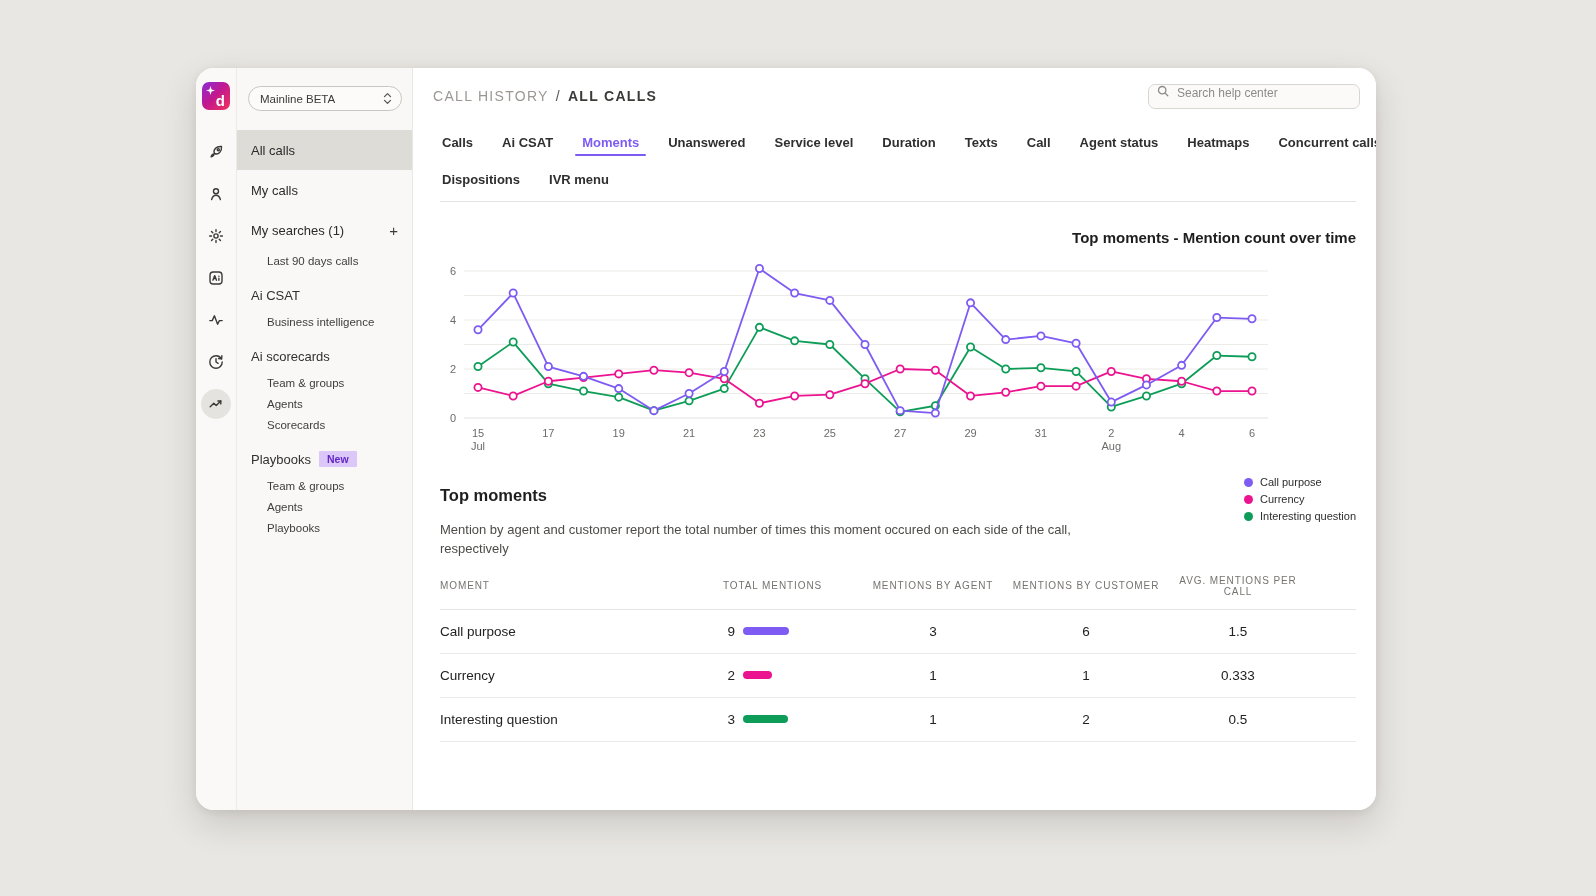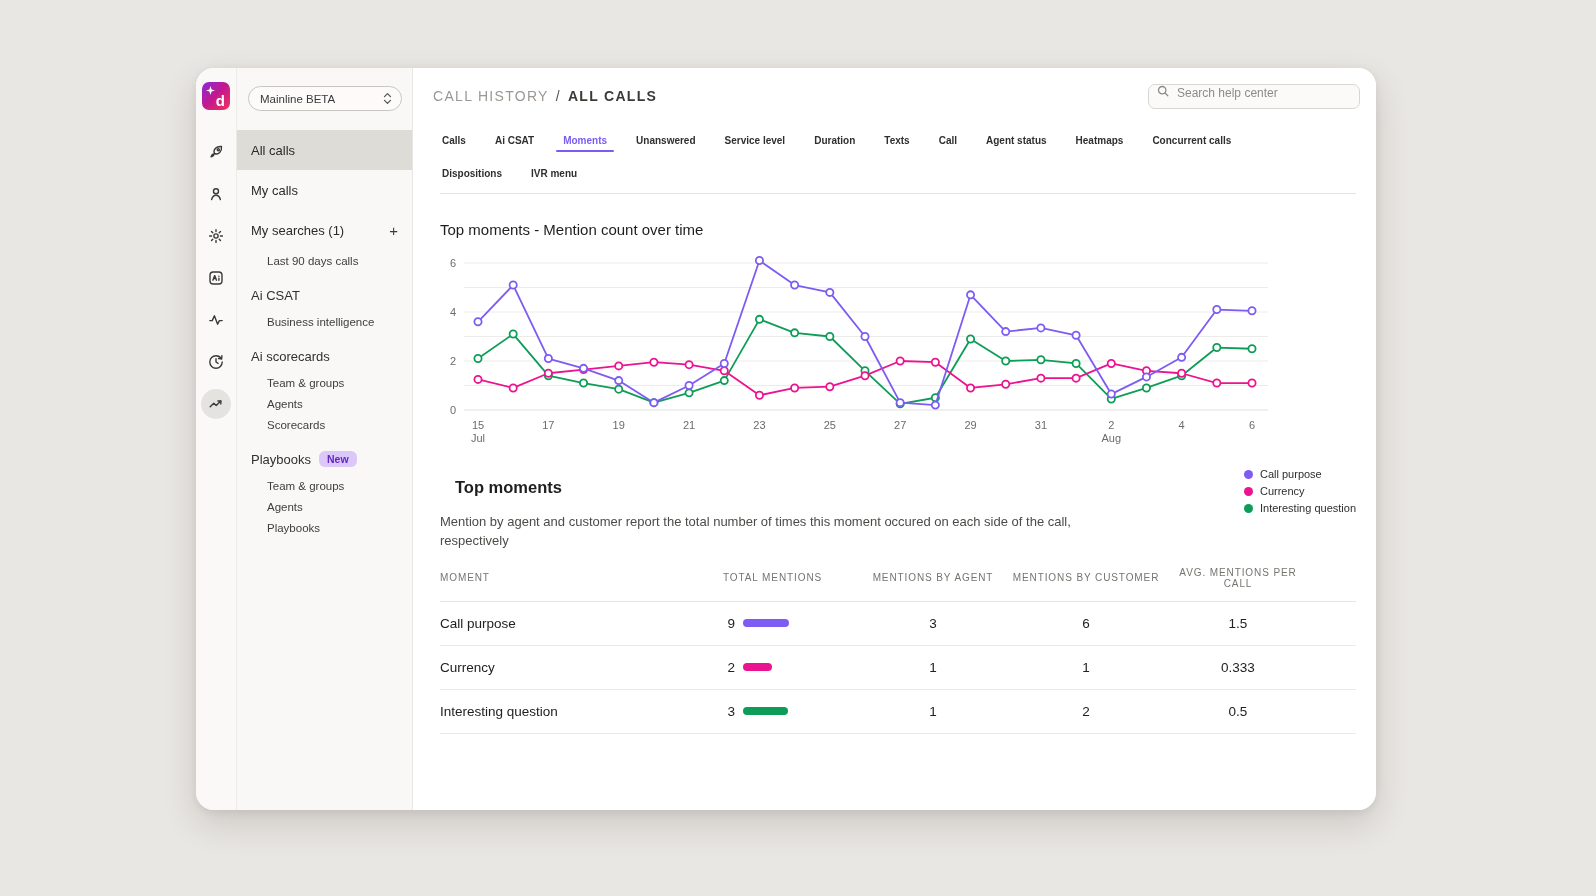--- a/index.html
+++ b/index.html
@@ -35,49 +35,49 @@
   .side-nav{margin-top:19px;}
   .side-item{height:40px;display:flex;align-items:center;justify-content:space-between;
     padding:0 14px;font-size:13px;color:#2B2B2B;cursor:pointer;}
   .side-item.selected{background:#DEDCD7;}
   .side-item .plus{font-size:15px;color:#3A3A3A;line-height:1;}
   .side-section{height:32px;margin-top:8px;display:flex;align-items:center;gap:8px;
     padding:0 14px;font-size:13px;color:#33312E;cursor:pointer;}
   .side-sub{height:21px;display:flex;align-items:center;padding:0 14px 0 30px;
     font-size:11.5px;color:#3F3E3C;cursor:pointer;}
   .badge-new{background:#DBC8F8;color:#6227C5;font-size:10.5px;font-weight:700;
-    padding:2.5px 8px;border-radius:6px;line-height:1;text-align:center;}
+    padding:2.5px 8px;border-radius:1px;line-height:1;text-align:center;}
   
   .main{flex:1;display:flex;flex-direction:column;background:#fff;min-width:0;}
   .topbar{height:56px;flex:0 0 56px;display:flex;align-items:center;justify-content:space-between;
     padding:0 16px 0 20px;}
   .breadcrumb{font-size:14px;letter-spacing:1.3px;color:#9B9893;font-weight:500;}
   .breadcrumb .sep{color:#55534F;margin:0 7px;}
   .breadcrumb .page{color:#3B3A37;font-weight:600;}
   .search{width:212px;height:25px;border:1px solid #D9D6D2;border-radius:7px;background:#FBFAF9;
     display:flex;align-items:flex-start;gap:6px;padding:0 8px;box-sizing:border-box;}
   .search svg{stroke:#8E8B87;fill:none;stroke-width:1.3;stroke-linecap:round;flex:0 0 auto;}
   .search input{border:none;outline:none;background:transparent;font-size:12px;color:#333;width:100%;
     font-family:inherit;}
   .search input::placeholder{color:#8E8B87;}
   .content{padding:0 20px 0 27px;position:relative;}
   
   .tab-row{display:flex;column-gap:25px;}
-  .tab{font-size:10px;font-weight:600;color:#2F2F2F;padding:11px 2px;position:relative;cursor:pointer;white-space:nowrap;}
+  .tab{font-size:13px;font-weight:600;color:#2F2F2F;padding:11px 2px;position:relative;cursor:pointer;white-space:nowrap;}
   .tab.active{color:#7C5BF3;}
   .tab.active::after{content:"";position:absolute;left:-5px;right:-5px;bottom:5px;height:2.5px;
     border-radius:2px;background:#7C5BF3;}
   .tabs-divider{border-bottom:1px solid #E5E3E0;margin-top:3px;}
   
-  .chart-title{margin:27px 0 0;font-size:15px;font-weight:400;color:#1E1E1E;}
+  .chart-title{margin:27px 0 0;font-size:15px;font-weight:700;color:#1E1E1E;text-align:right;}
   #chart-svg{display:block;margin-top:10px;}
   #chart-svg text{font-family:"Liberation Sans","DejaVu Sans",sans-serif;font-size:11px;fill:#6B6B68;}
   
   .moments-head{margin-top:30px;position:relative;}
-  .moments-head h3{margin:15px;font-size:16.5px;font-weight:700;color:#1E1E1E;}
+  .moments-head h3{margin:0;font-size:16.5px;font-weight:700;color:#1E1E1E;}
   .legend{position:absolute;right:0;top:-10px;display:flex;flex-direction:column;gap:5px;}
   .legend-item{display:flex;align-items:center;gap:7px;font-size:11px;color:#2E2E2E;}
   .legend-dot{width:9px;height:9px;border-radius:50%;flex:0 0 auto;}
   .desc{margin:16px 0 0;font-size:13px;color:#4C4B48;line-height:1.45;max-width:640px;}
   
   .moments-table{margin-top:16px;}
   .thead,.trow{display:grid;grid-template-columns:283px 139px 142px 164px 140px;align-items:center;}
   .thead{font-size:10px;letter-spacing:.9px;color:#76746F;font-weight:500;
     padding-bottom:12px;border-bottom:1px solid #E7E5E2;}
   .thead .c,.trow .c{text-align:center;}

